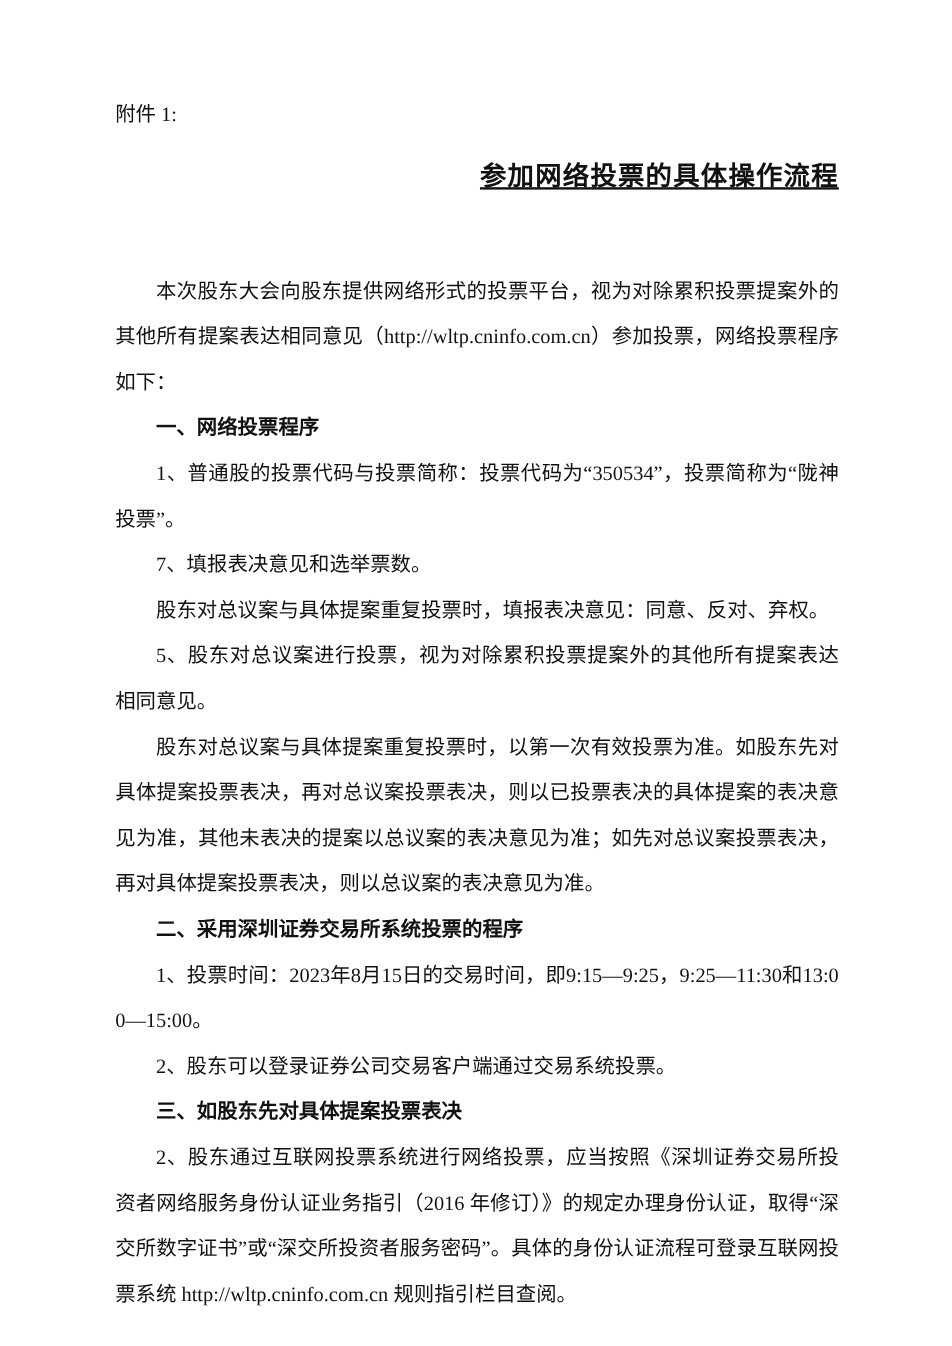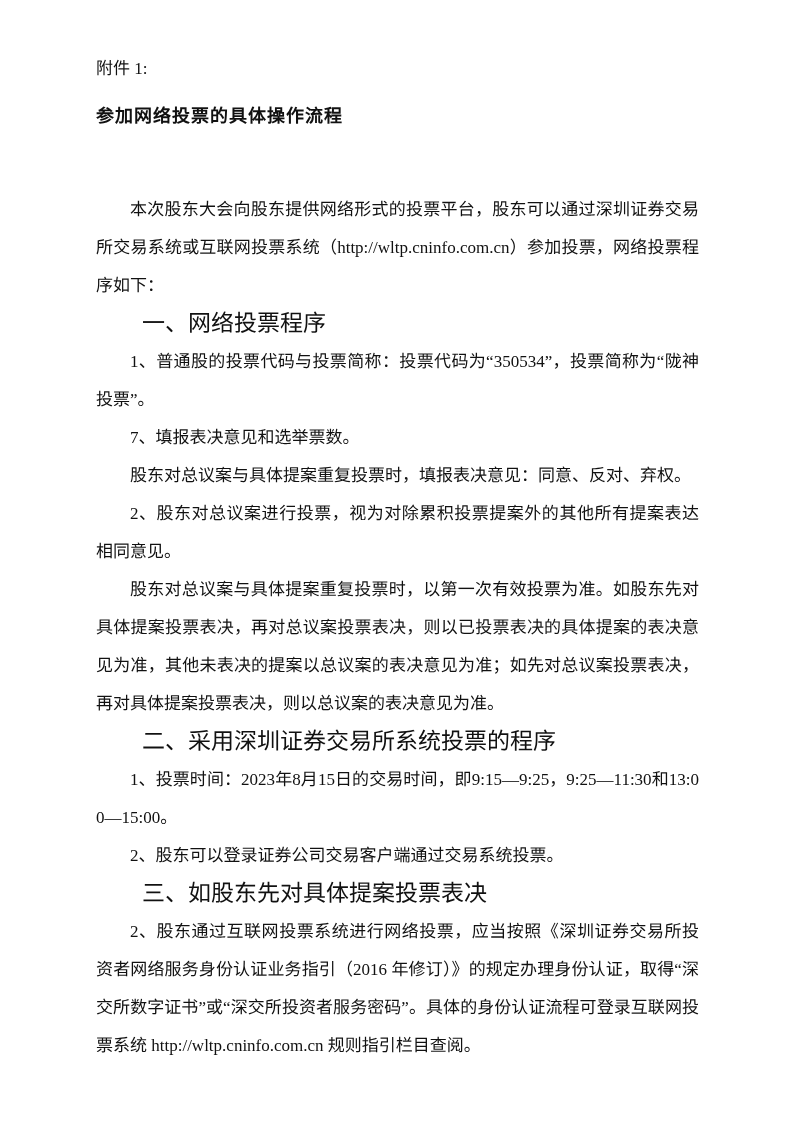--- a/index.html
+++ b/index.html
@@ -11,68 +11,69 @@
     width: 793px;
     height: 1122px;
     overflow: hidden;
     font-family: "Liberation Serif", "DejaVu Serif", serif;
     color: #111111;
   }
   .page {
     box-sizing: border-box;
     width: 793px;
     height: 1122px;
-    padding: 57px 94px 40px 96px;
+    padding: 84px 94px 40px 96px;
     background: #ffffff;
   }
   .attachment-label {
     font-size: 17px;
     line-height: 24px;
     margin: 0 0 20px 0;
   }
   .doc-title {
-    font-size: 18px;
+    font-size: 22px;
     font-weight: bold;
-    text-align: left;
+    text-align: right;
     margin: 0 0 64px 0;
     letter-spacing: 1px;
+    text-decoration: underline;
   }
   .para {
     font-size: 17px;
     line-height: 38px;
     margin: 0;
     text-indent: 2em;
     text-align: justify;
     text-justify: inter-ideograph;
     word-break: break-all;
   }
   .heading {
-    font-size: 23px;
-    font-weight: normal;
+    font-size: 17px;
+    font-weight: bold;
     line-height: 38px;
     margin: 0;
     text-indent: 2em;
   }
 </style>
 </head>
 <body>
 
 <div class="page">
 
   <p class="attachment-label">附件 1:</p>
 
   <h1 class="doc-title">参加网络投票的具体操作流程</h1>
 
-  <p class="para">本次股东大会向股东提供网络形式的投票平台，股东可以通过深圳证券交易所交易系统或互联网投票系统（http://wltp.cninfo.com.cn）参加投票，网络投票程序如下：</p>
+  <p class="para">本次股东大会向股东提供网络形式的投票平台，视为对除累积投票提案外的其他所有提案表达相同意见（http://wltp.cninfo.com.cn）参加投票，网络投票程序如下：</p>
 
   <h2 class="heading">一、网络投票程序</h2>
   <p class="para">1、普通股的投票代码与投票简称：投票代码为“350534”，投票简称为“陇神投票”。</p>
   <p class="para">7、填报表决意见和选举票数。</p>
   <p class="para">股东对总议案与具体提案重复投票时，填报表决意见：同意、反对、弃权。</p>
-  <p class="para">2、股东对总议案进行投票，视为对除累积投票提案外的其他所有提案表达相同意见。</p>
+  <p class="para">5、股东对总议案进行投票，视为对除累积投票提案外的其他所有提案表达相同意见。</p>
   <p class="para">股东对总议案与具体提案重复投票时，以第一次有效投票为准。如股东先对具体提案投票表决，再对总议案投票表决，则以已投票表决的具体提案的表决意见为准，其他未表决的提案以总议案的表决意见为准；如先对总议案投票表决，再对具体提案投票表决，则以总议案的表决意见为准。</p>
 
   <h2 class="heading">二、采用深圳证券交易所系统投票的程序</h2>
   <p class="para">1、投票时间：2023年8月15日的交易时间，即9:15—9:25，9:25—11:30和13:00—15:00。</p>
   <p class="para">2、股东可以登录证券公司交易客户端通过交易系统投票。</p>
 
   <h2 class="heading">三、如股东先对具体提案投票表决</h2>
   <p class="para">2、股东通过互联网投票系统进行网络投票，应当按照《深圳证券交易所投资者网络服务身份认证业务指引（2016 年修订）》的规定办理身份认证，取得“深交所数字证书”或“深交所投资者服务密码”。具体的身份认证流程可登录互联网投票系统 http://wltp.cninfo.com.cn 规则指引栏目查阅。</p>
 
 </div>

